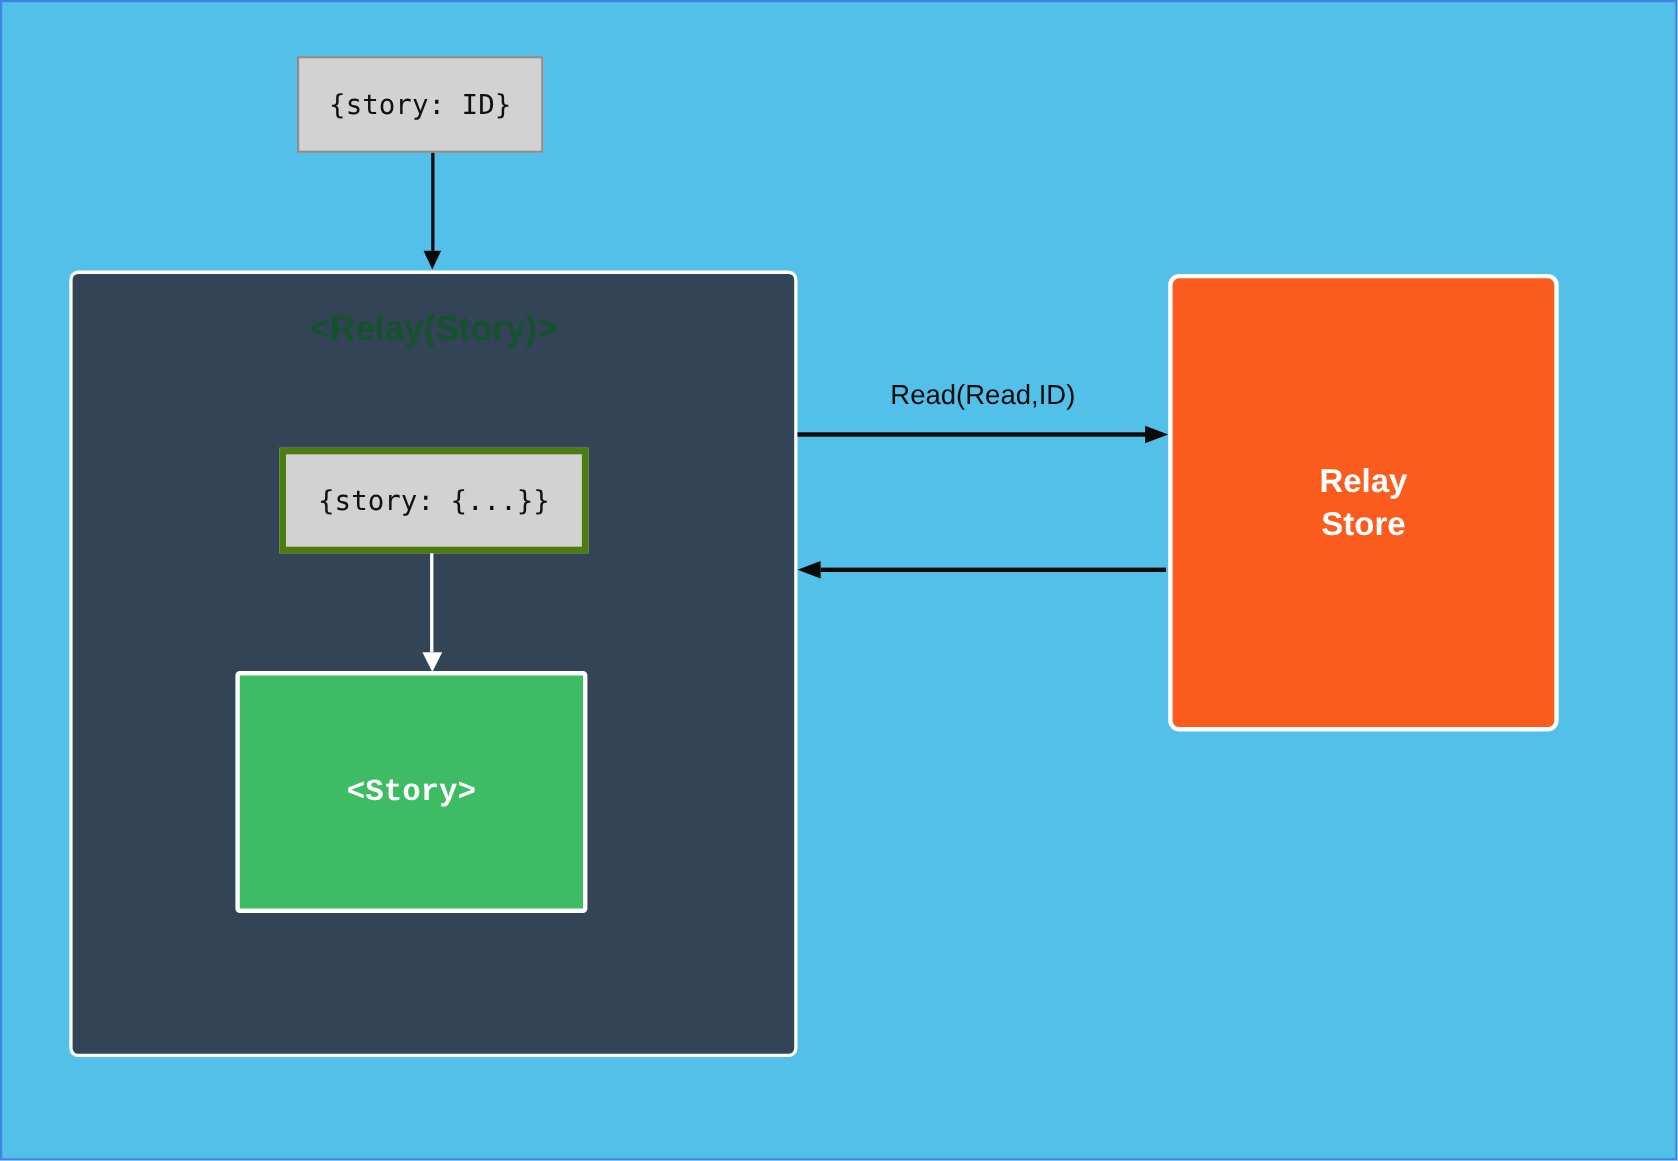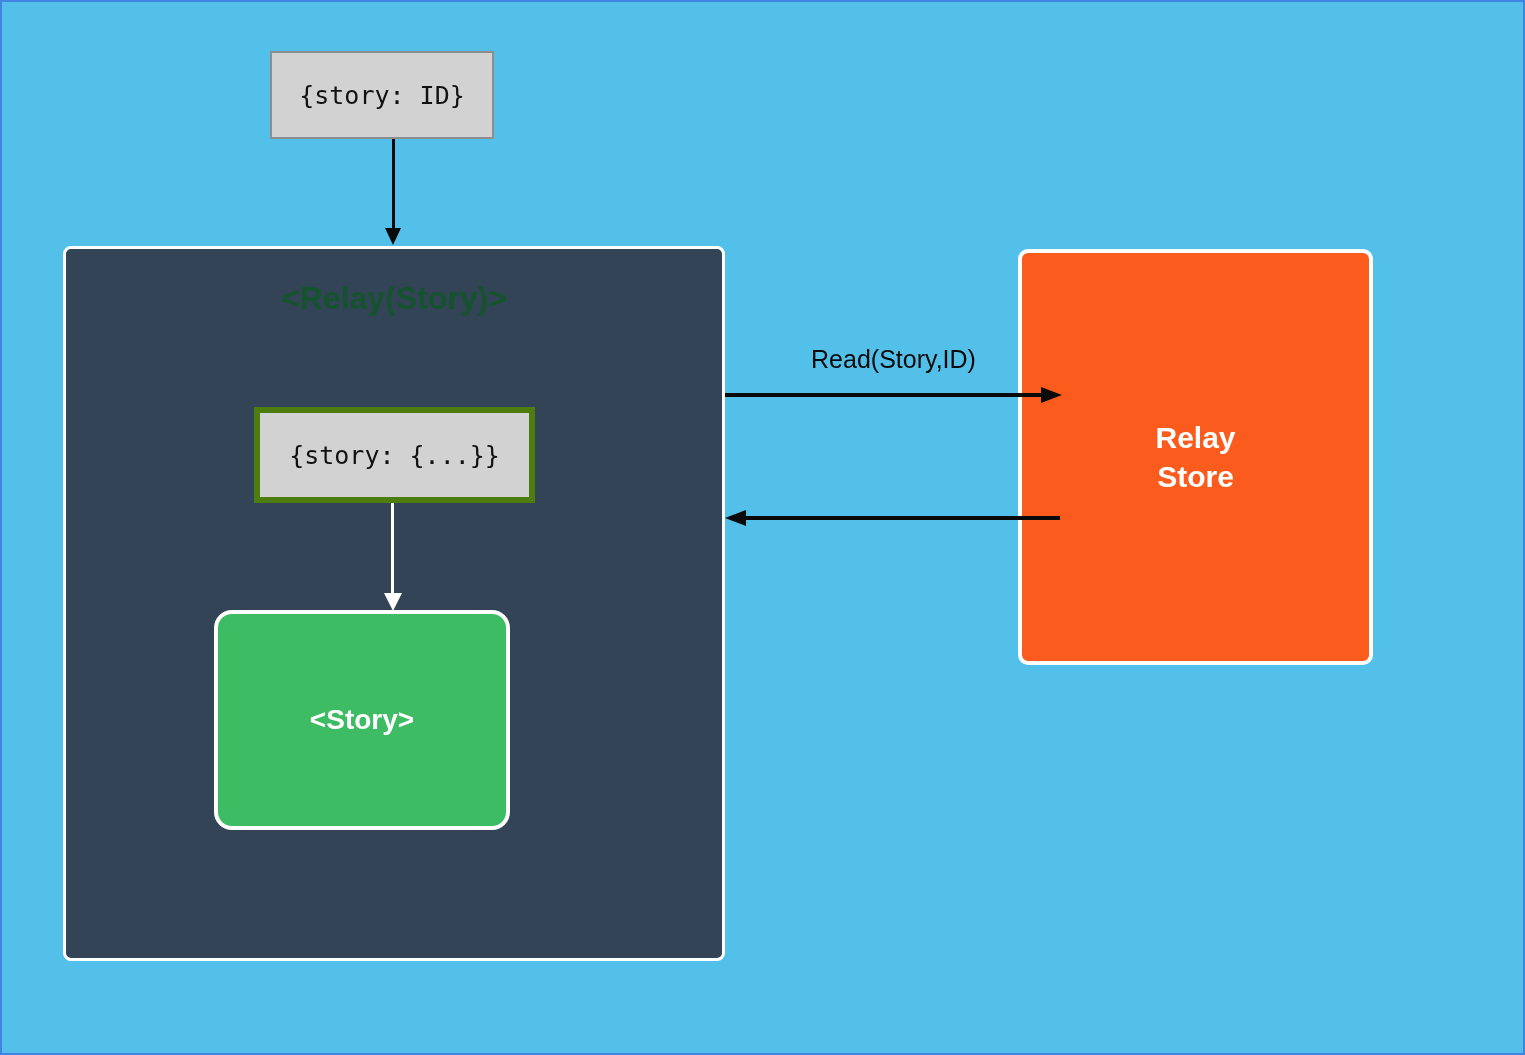--- a/index.html
+++ b/index.html
@@ -56,35 +56,36 @@
     width: 662px;
     text-align: center;
     font-size: 32px;
     font-weight: bold;
     color: #14532d;
   }
   .story-box {
     position: absolute;
     box-sizing: border-box;
     left: 212px; top: 608px;
-    width: 296px; height: 220px;
+    width: 320px; height: 220px;
     background: #3dbc64;
     border: 4px solid #ffffff;
-    border-radius: 18px;
+    border-radius: 4px;
     display: flex;
     align-items: center;
     justify-content: center;
     font-size: 28px;
     font-weight: bold;
     color: #ffffff;
+    font-family: Liberation Mono, monospace;
   }
   .relay-store-box {
     position: absolute;
     box-sizing: border-box;
-    left: 1016px; top: 247px;
+    left: 1060px; top: 247px;
     width: 355px; height: 416px;
     background: #fb5c1d;
     border: 4px solid #ffffff;
     border-radius: 10px;
     display: flex;
     align-items: center;
     justify-content: center;
     text-align: center;
     font-size: 30px;
     line-height: 39px;
@@ -178,20 +179,20 @@
   <div class="code-box inner">{story: {...}}</div>
 
   <div class="vline white-down"></div>
   <div class="head-down-white"></div>
 
   <div class="story-box">&lt;Story&gt;</div>
 
   <div class="relay-store-box">Relay
 Store</div>
 
-  <div class="edge-label read">Read(Story,ID)</div>
+  <div class="edge-label read">Read(Read,ID)</div>
   <div class="hline read"></div>
   <div class="head-right"></div>
 
   <div class="hline results"></div>
   <div class="head-left"></div>
 
 </div>
 
 </body></html>

